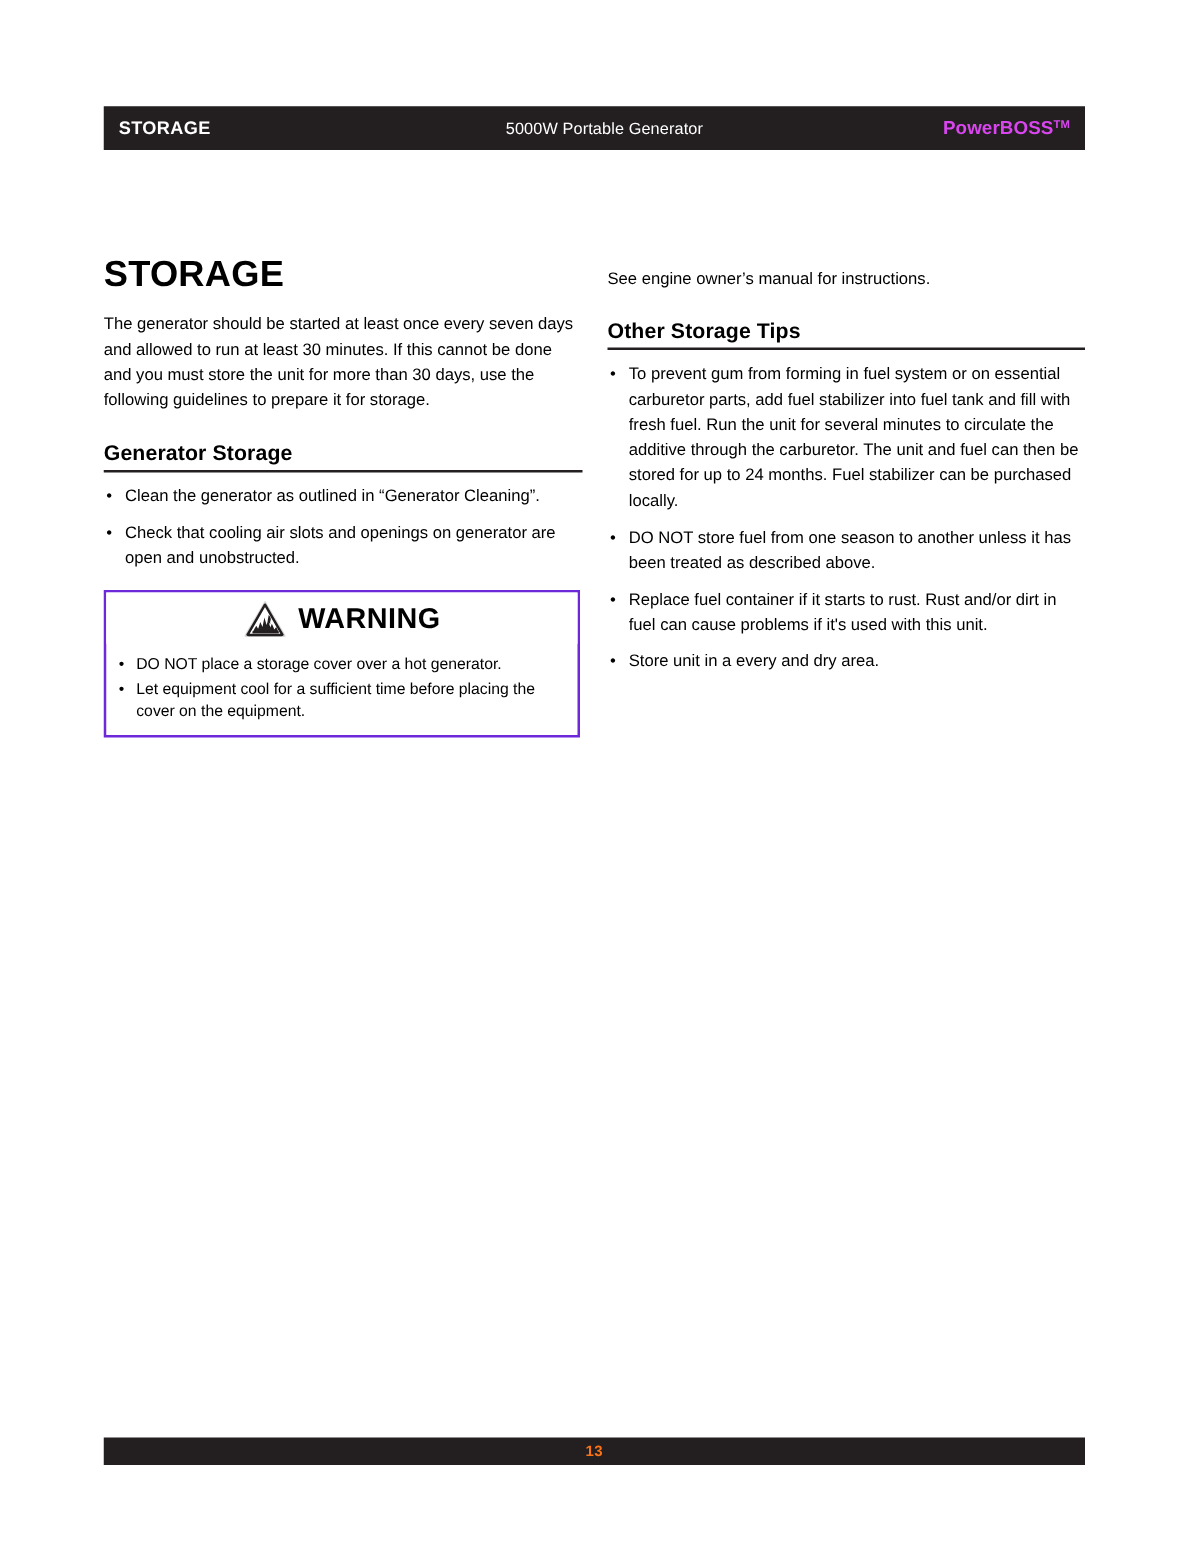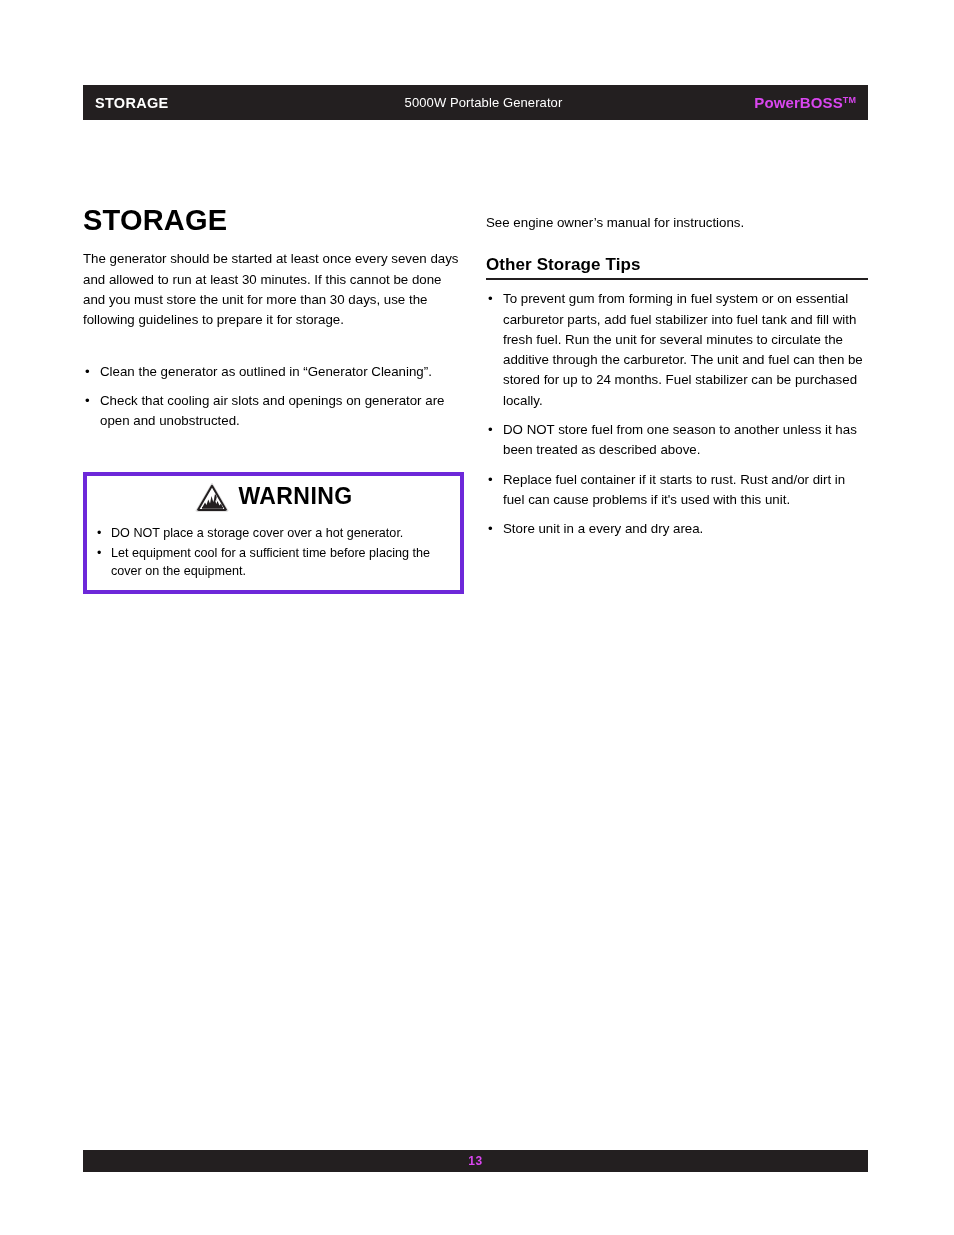--- a/index.html
+++ b/index.html
@@ -123,21 +123,21 @@
     font-size: 13.3px;
     line-height: 20.3px;
   }
 
   
   .warning-box {
     position: absolute;
     left: 83px;
     top: 472px;
     width: 381px;
-    border: 4px solid #6d28d9;
+    border: 2px solid #6d28d9;
     background: #ffffff;
     box-sizing: border-box;
   }
   .warning-head {
     height: 41px;
     display: flex;
     align-items: center;
     justify-content: center;
     gap: 10px;
     background: #ffffff;
@@ -190,21 +190,21 @@
     left: 83px;
     top: 1150px;
     width: 785px;
     height: 22px;
     background: #231f20;
     display: flex;
     align-items: center;
     justify-content: center;
   }
   .footer-page-number {
-    color: #d946ef;
+    color: #f97316;
     font-size: 12px;
     font-weight: bold;
     letter-spacing: 0.5px;
   }
 </style>
 </head>
 <body>
 
 <div class="page">
 
@@ -215,20 +215,21 @@
   </div>
 
   <div class="col col-left">
 
     <h1 class="page-title">STORAGE</h1>
 
     <p class="body-text intro-para">The generator should be started at least once every seven days and allowed to run at least 30 minutes. If this cannot be done and you must store the unit for more than 30 days, use the following guidelines to prepare it for storage.</p>
 
     <div class="gap-before-heading"></div>
 
+    <h2 class="section-heading">Generator Storage</h2>
 
     <ul class="bullets">
       <li>
         <span class="bullet-dot">•</span>
         <span>Clean the generator as outlined in “Generator Cleaning”.</span>
       </li>
       <li>
         <span class="bullet-dot">•</span>
         <span>Check that cooling air slots and openings on generator are open and unobstructed.</span>
       </li>

